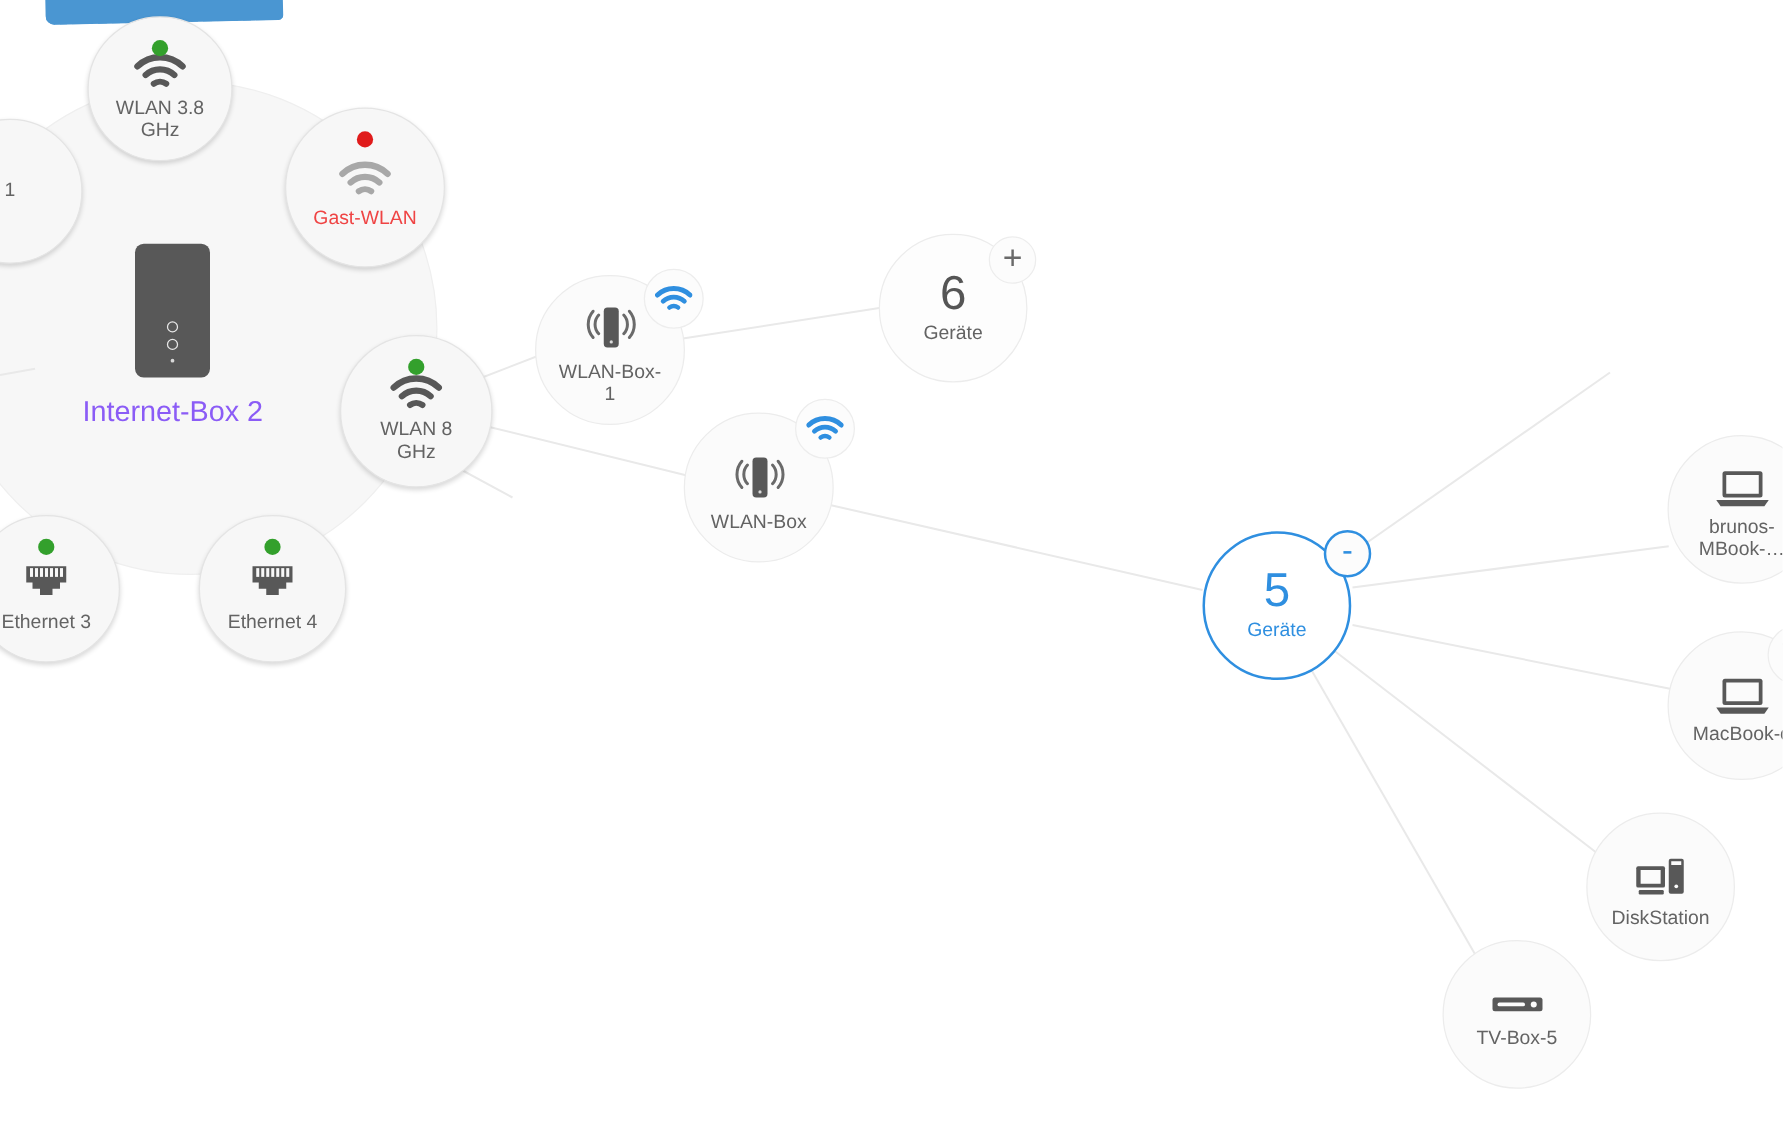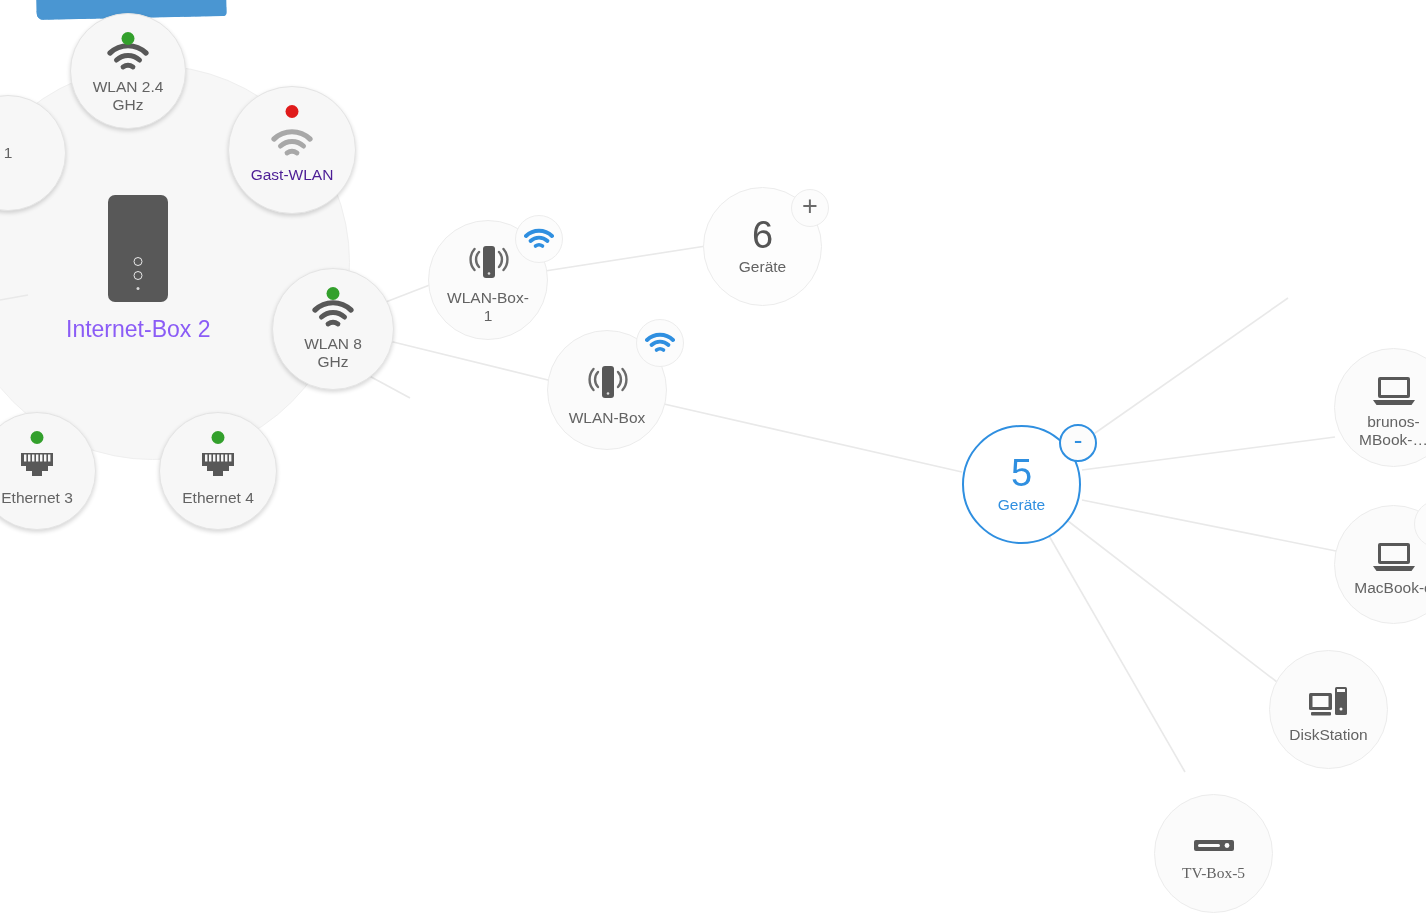--- a/index.html
+++ b/index.html
@@ -79,21 +79,21 @@
     width: 13px; height: 13px; border-radius: 50%;
   }
   .status-dot.on  { background: #33a02c; }
   .status-dot.off { background: #e01b1b; }
 
   
   .icon { display: flex; align-items: center; justify-content: center; }
   .icon svg { display: block; }
 
   
-  .node.disabled .lbl { color: #4c1d95; text-align: right; }
+  .node.disabled .lbl { color: #ef4444; text-align: right; }
 
   
   .badge {
     position: absolute; border-radius: 50%;
     display: flex; align-items: center; justify-content: center;
     background: #fcfcfc; border: 1px solid #ededed;
   }
   .badge.wifi { width: 48px; height: 48px; }
   .badge.pm {
     width: 38px; height: 38px;
@@ -172,21 +172,21 @@
 
   <div class="node hub" style="left:70px; top:13px; width:116px; height:116px;">
     <div class="status-dot on"></div>
     <div class="icon" style="margin-top:14px;">
       <svg width="42" height="30" viewBox="0 0 42 30">
         <path d="M3 11 A26 26 0 0 1 39 11" fill="none" stroke="#585858" stroke-width="5.2" stroke-linecap="round"></path>
         <path d="M9.5 18 A17 17 0 0 1 32.5 18" fill="none" stroke="#585858" stroke-width="5" stroke-linecap="round"></path>
         <path d="M16 25 A8.5 8.5 0 0 1 26 25" fill="none" stroke="#585858" stroke-width="4.8" stroke-linecap="round"></path>
       </svg>
     </div>
-    <div class="lbl" style="margin-top:6px; max-width:92px;">WLAN 2.4 GHz</div>
+    <div class="lbl" style="margin-top:6px; max-width:92px;">WLAN 3.8 GHz</div>
   </div>
 
   <div class="node hub disabled" style="left:228px; top:86px; width:128px; height:128px;">
     <div class="status-dot off"></div>
     <div class="icon" style="margin-top:12px;">
       <svg width="42" height="30" viewBox="0 0 42 30">
         <path d="M3 11 A26 26 0 0 1 39 11" fill="none" stroke="#a8a8a8" stroke-width="5.2" stroke-linecap="round"></path>
         <path d="M9.5 18 A17 17 0 0 1 32.5 18" fill="none" stroke="#a8a8a8" stroke-width="5" stroke-linecap="round"></path>
         <path d="M16 25 A8.5 8.5 0 0 1 26 25" fill="none" stroke="#a8a8a8" stroke-width="4.8" stroke-linecap="round"></path>
       </svg>
@@ -335,21 +335,21 @@
         <rect x="5.5" y="13" width="16" height="11" fill="#fbfbfb"></rect>
         <rect x="4" y="29" width="20" height="3.6" rx="1" fill="#585858"></rect>
         <rect x="28" y="4" width="12" height="28" rx="1.6" fill="#585858"></rect>
         <rect x="30" y="6" width="8" height="3" fill="#fbfbfb"></rect>
         <circle cx="34" cy="26" r="1.5" fill="#fbfbfb"></circle>
       </svg>
     </div>
     <div class="lbl" style="margin-top:5px; white-space:nowrap;">DiskStation</div>
   </div>
 
-  <div class="node plain" style="left:1154px; top:794px; width:119px; height:119px;font-family:Liberation Serif, serif;">
+  <div class="node plain" style="left:1154px; top:752px; width:119px; height:119px;">
     <div class="icon" style="margin-top:10px;">
       <svg width="46" height="20" viewBox="0 0 46 20">
         <rect x="3" y="4" width="40" height="11" rx="2" fill="#585858"></rect>
         <rect x="7" y="8" width="22" height="3" rx="1.5" fill="#fbfbfb"></rect>
         <circle cx="36" cy="9.5" r="2.4" fill="#fbfbfb"></circle>
       </svg>
     </div>
     <div class="lbl" style="margin-top:8px; white-space:nowrap;">TV-Box-5</div>
   </div>
 

